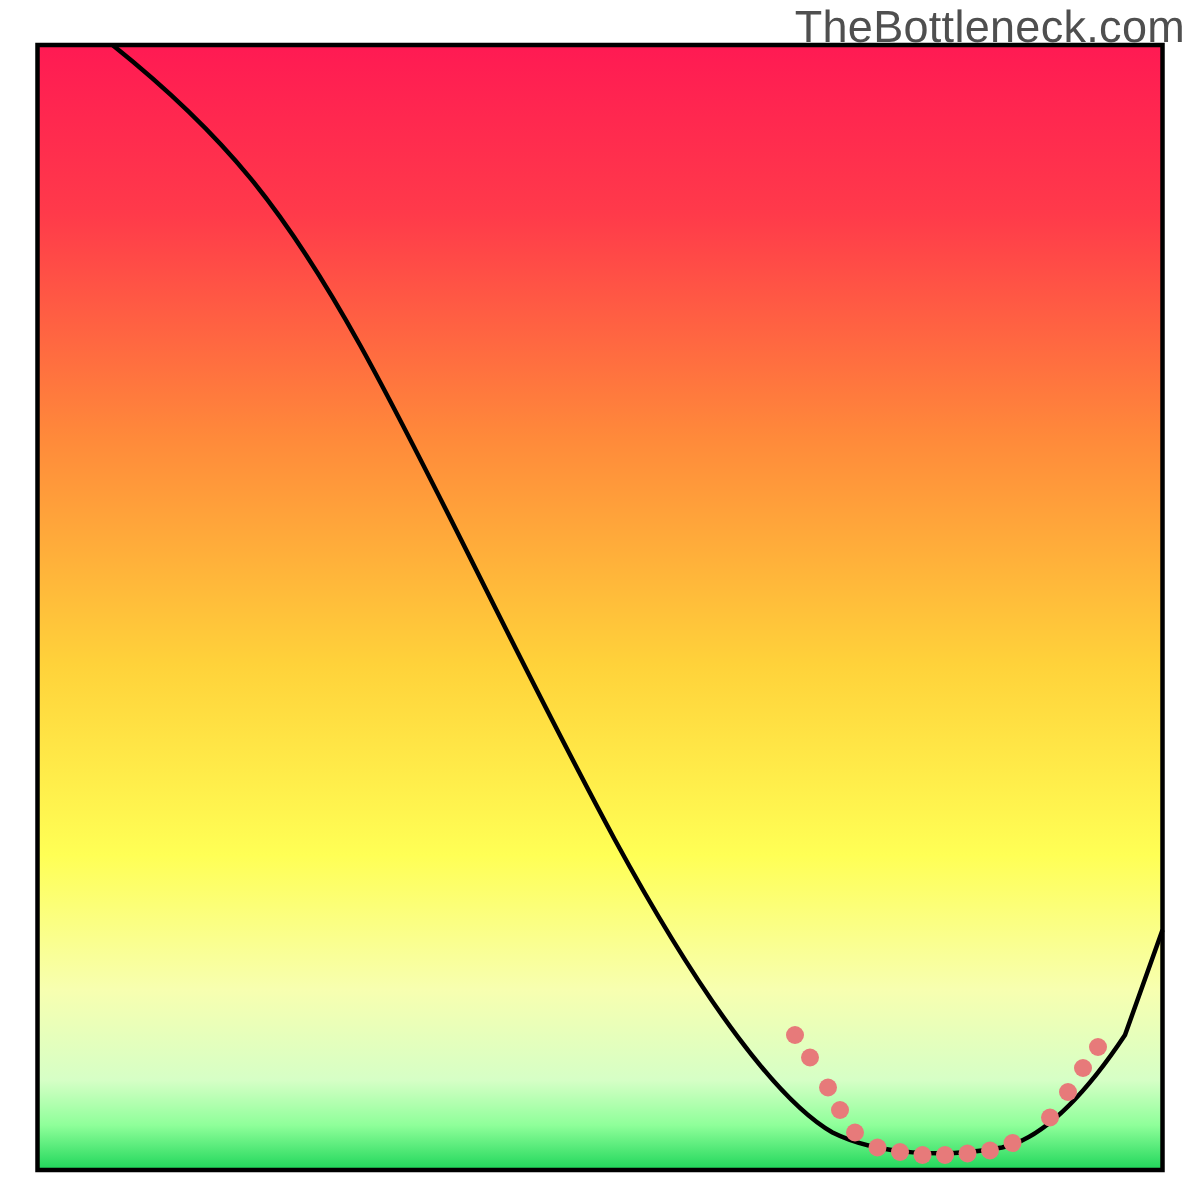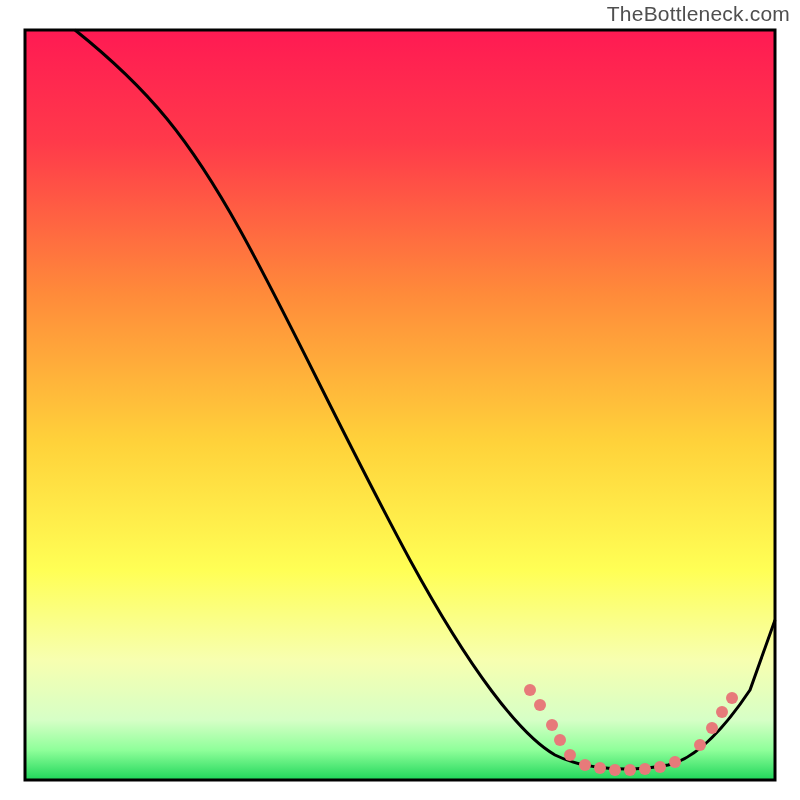--- a/index.html
+++ b/index.html
@@ -13,21 +13,21 @@
   }
   .frame {
     position: relative;
     width: 800px;
     height: 800px;
   }
   .watermark {
     position: absolute;
     top: 2px;
     right: 10px;
-    font-size: 21px;
+    font-size: 30px;
     font-weight: 500;
     color: #4f4f4f;
     letter-spacing: 0.2px;
     z-index: 10;
   }
   svg.plot {
     position: absolute;
     left: 0;
     top: 0;
   }

